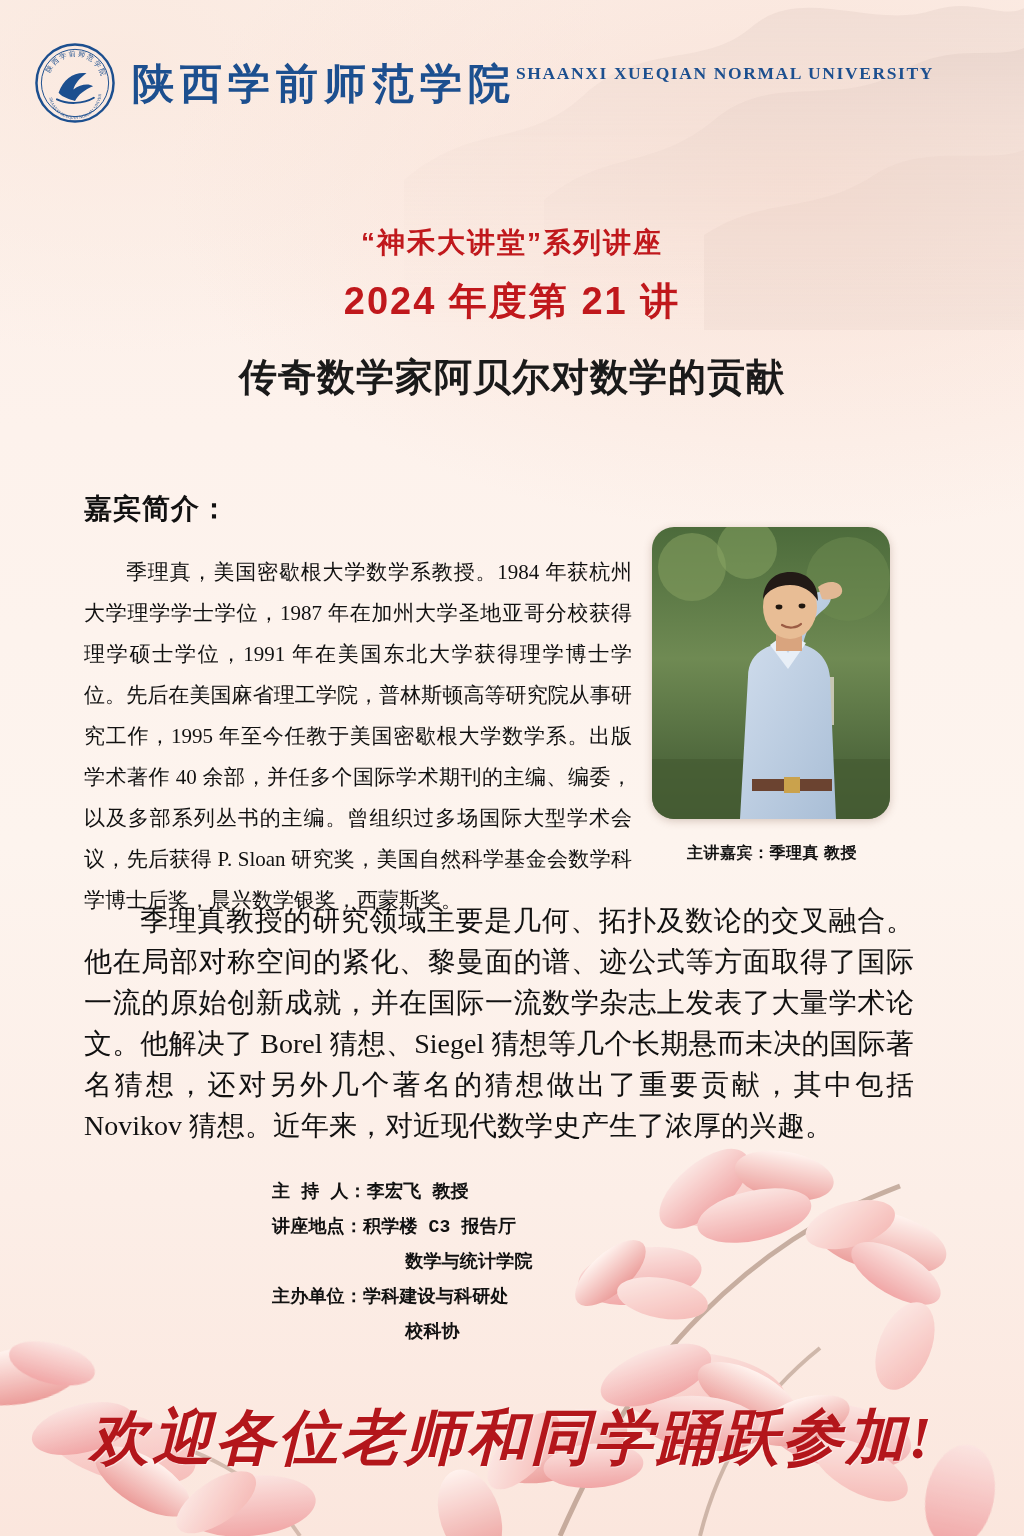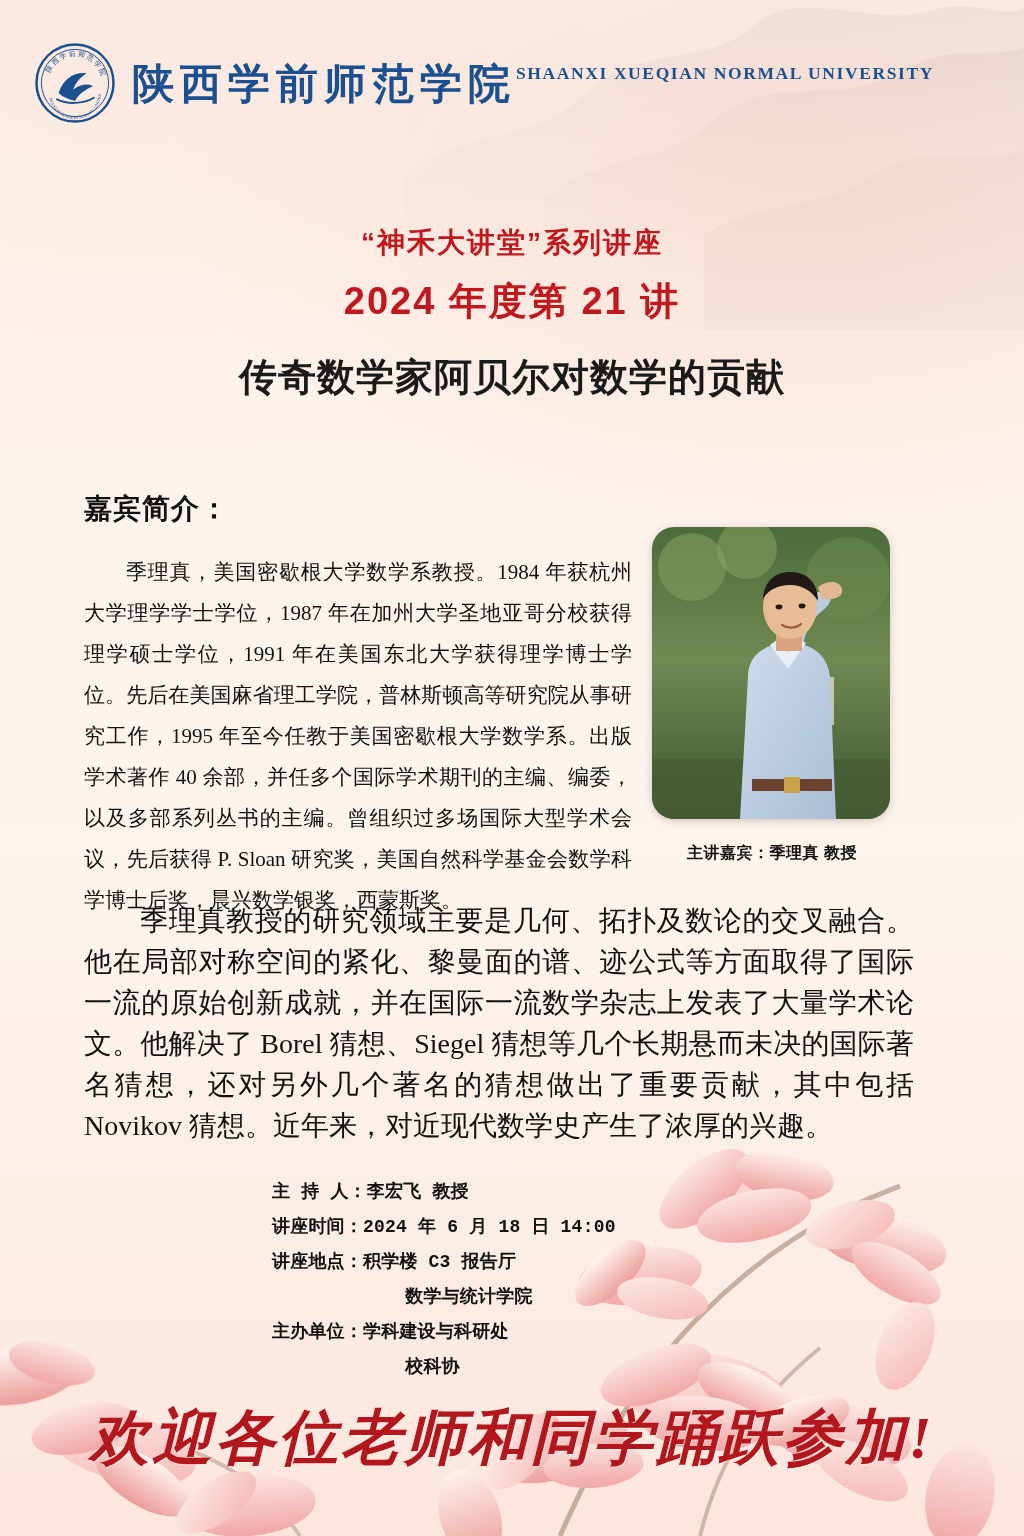--- a/index.html
+++ b/index.html
@@ -358,21 +358,20 @@
       </g>
 
       <ellipse cx="905" cy="370" rx="26" ry="46" fill="url(#pet2)" transform="rotate(22 905 370)"></ellipse>
       <ellipse cx="470" cy="540" rx="30" ry="48" fill="url(#pet3)" transform="rotate(-18 470 540)"></ellipse>
       <ellipse cx="960" cy="520" rx="34" ry="52" fill="url(#pet1)" transform="rotate(12 960 520)"></ellipse>
     </g>
   </svg>
 
   <div class="details">
     <div class="row">主 持 人：李宏飞 教授</div>
-    <div class="row">讲座时间：2024 年 6 月 18 日 14:00</div>
     <div class="row">讲座地点：积学楼 C3 报告厅</div>
     <div class="row indent">数学与统计学院</div>
     <div class="row">主办单位：学科建设与科研处</div>
     <div class="row indent">校科协</div>
   </div>
 
   <div class="welcome">欢迎各位老师和同学踊跃参加!</div>
 
 </div>
 

